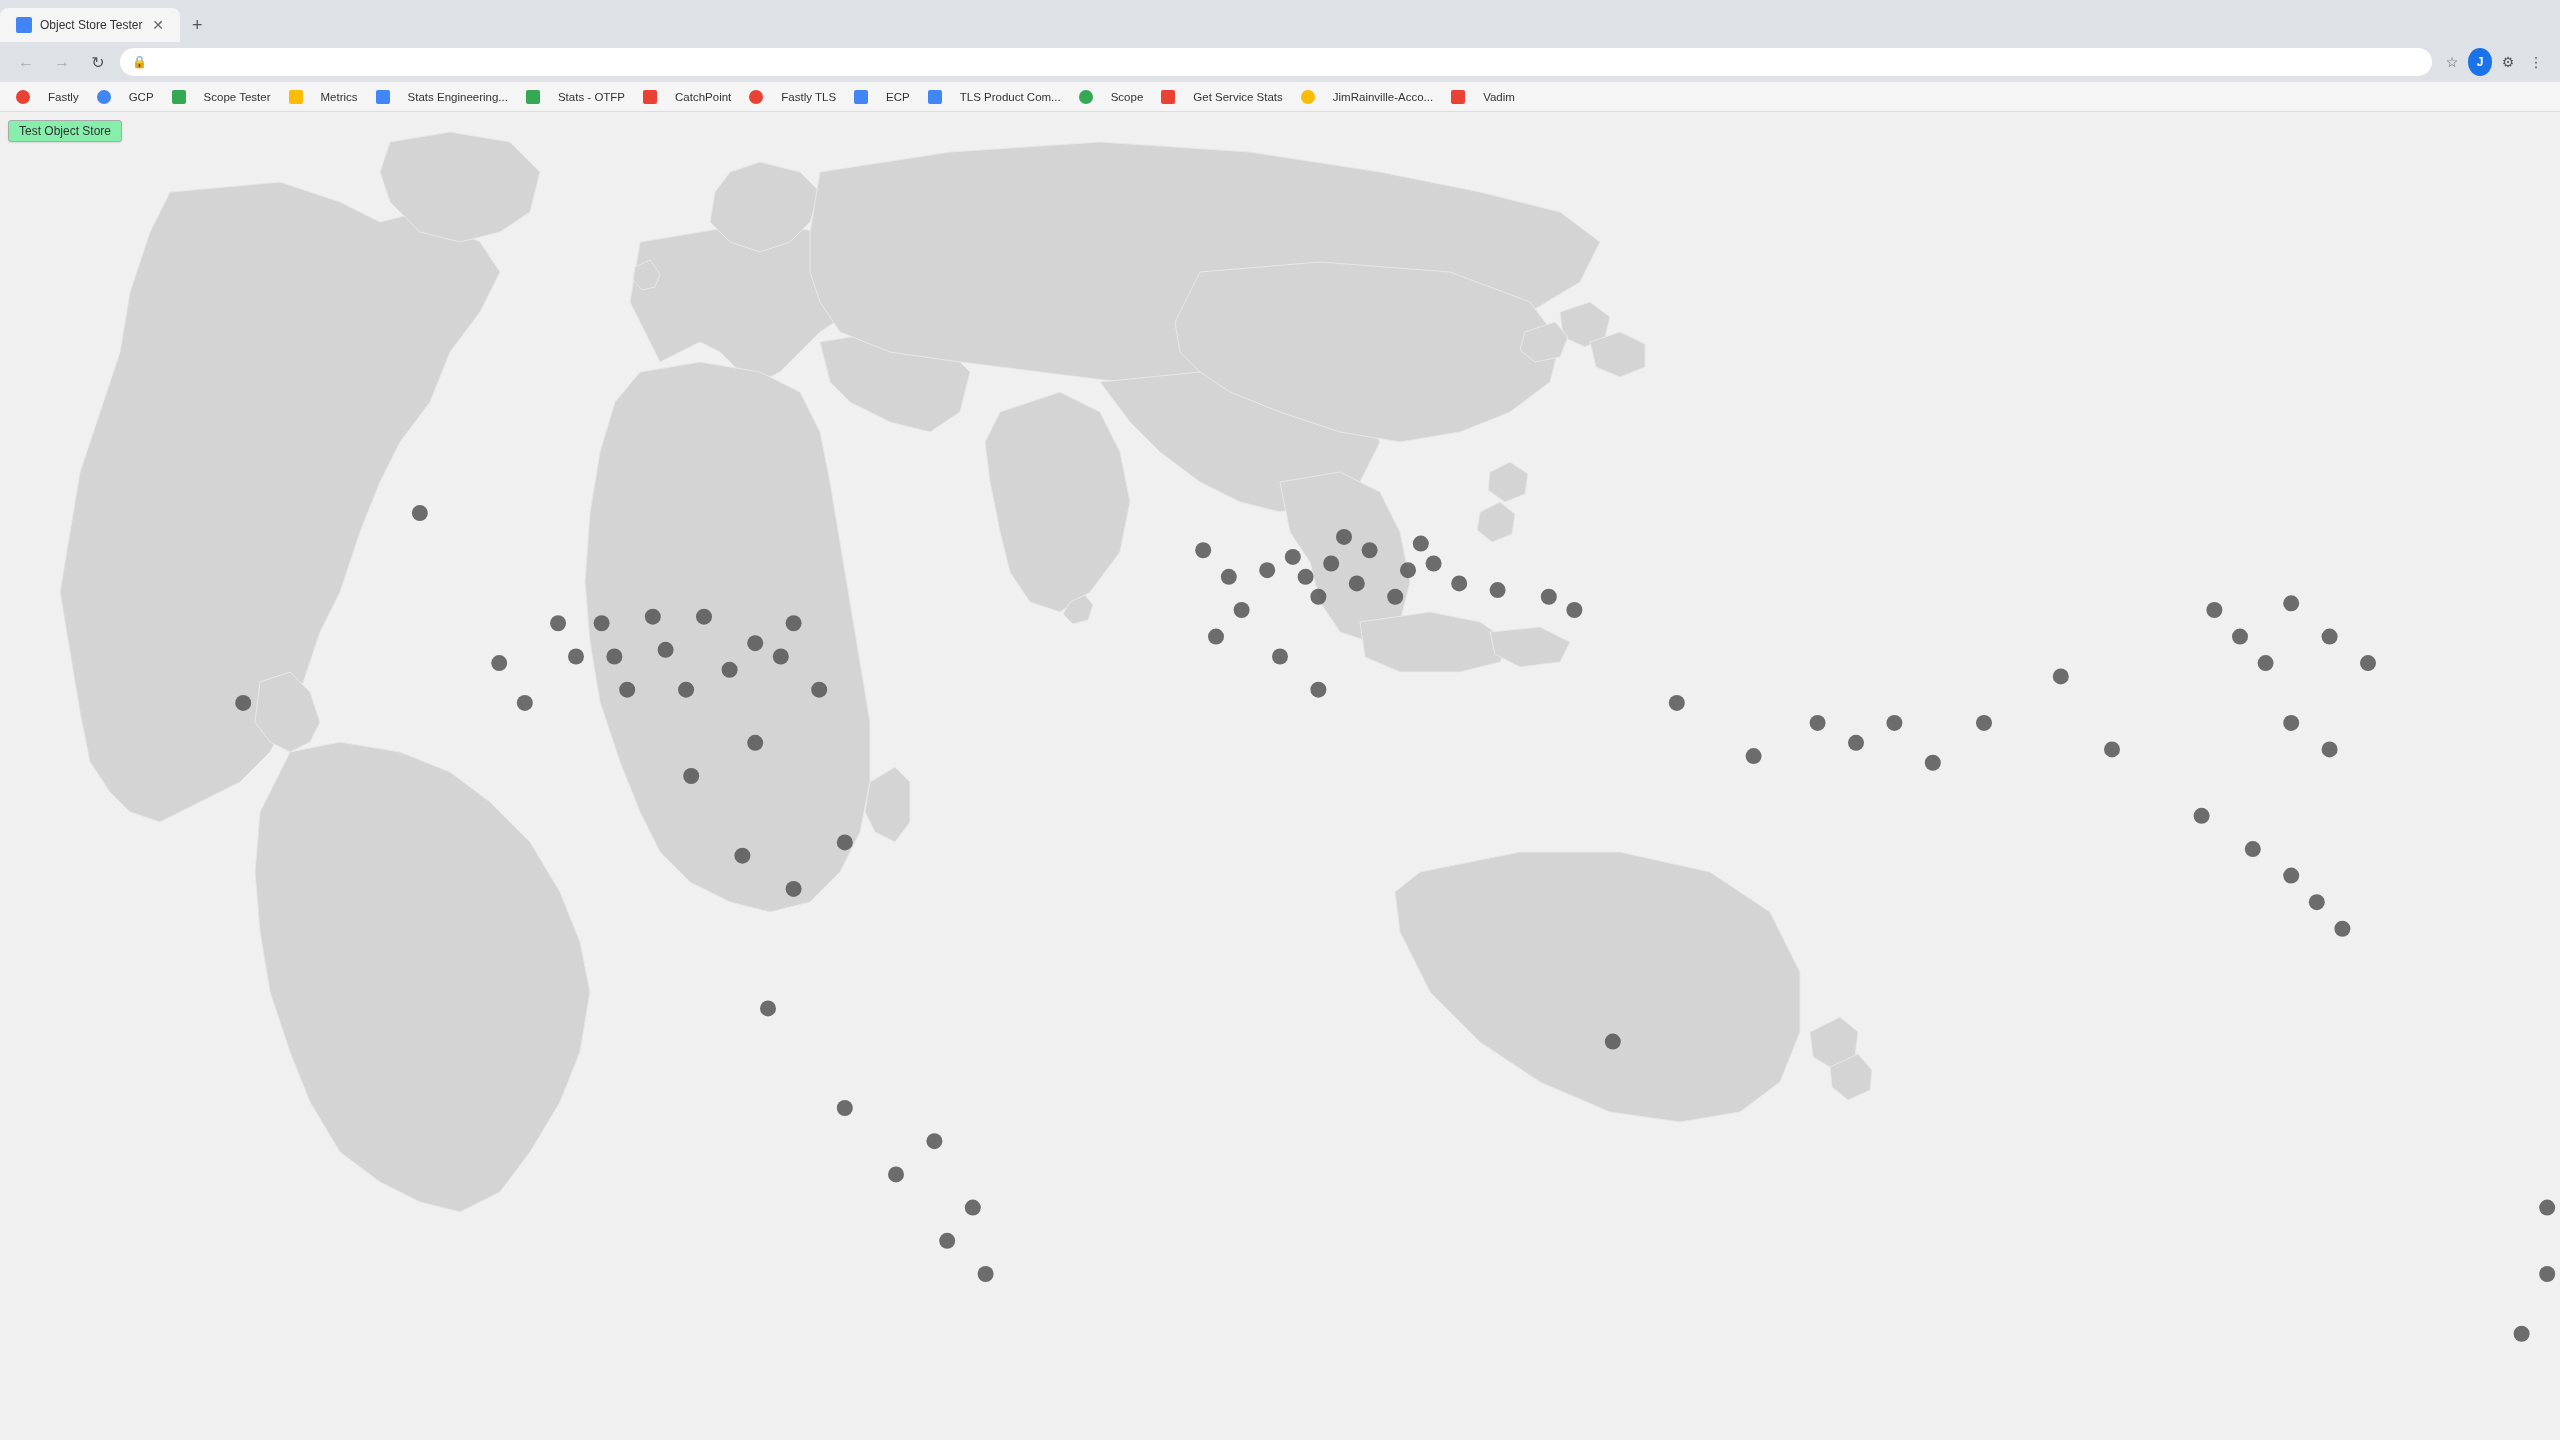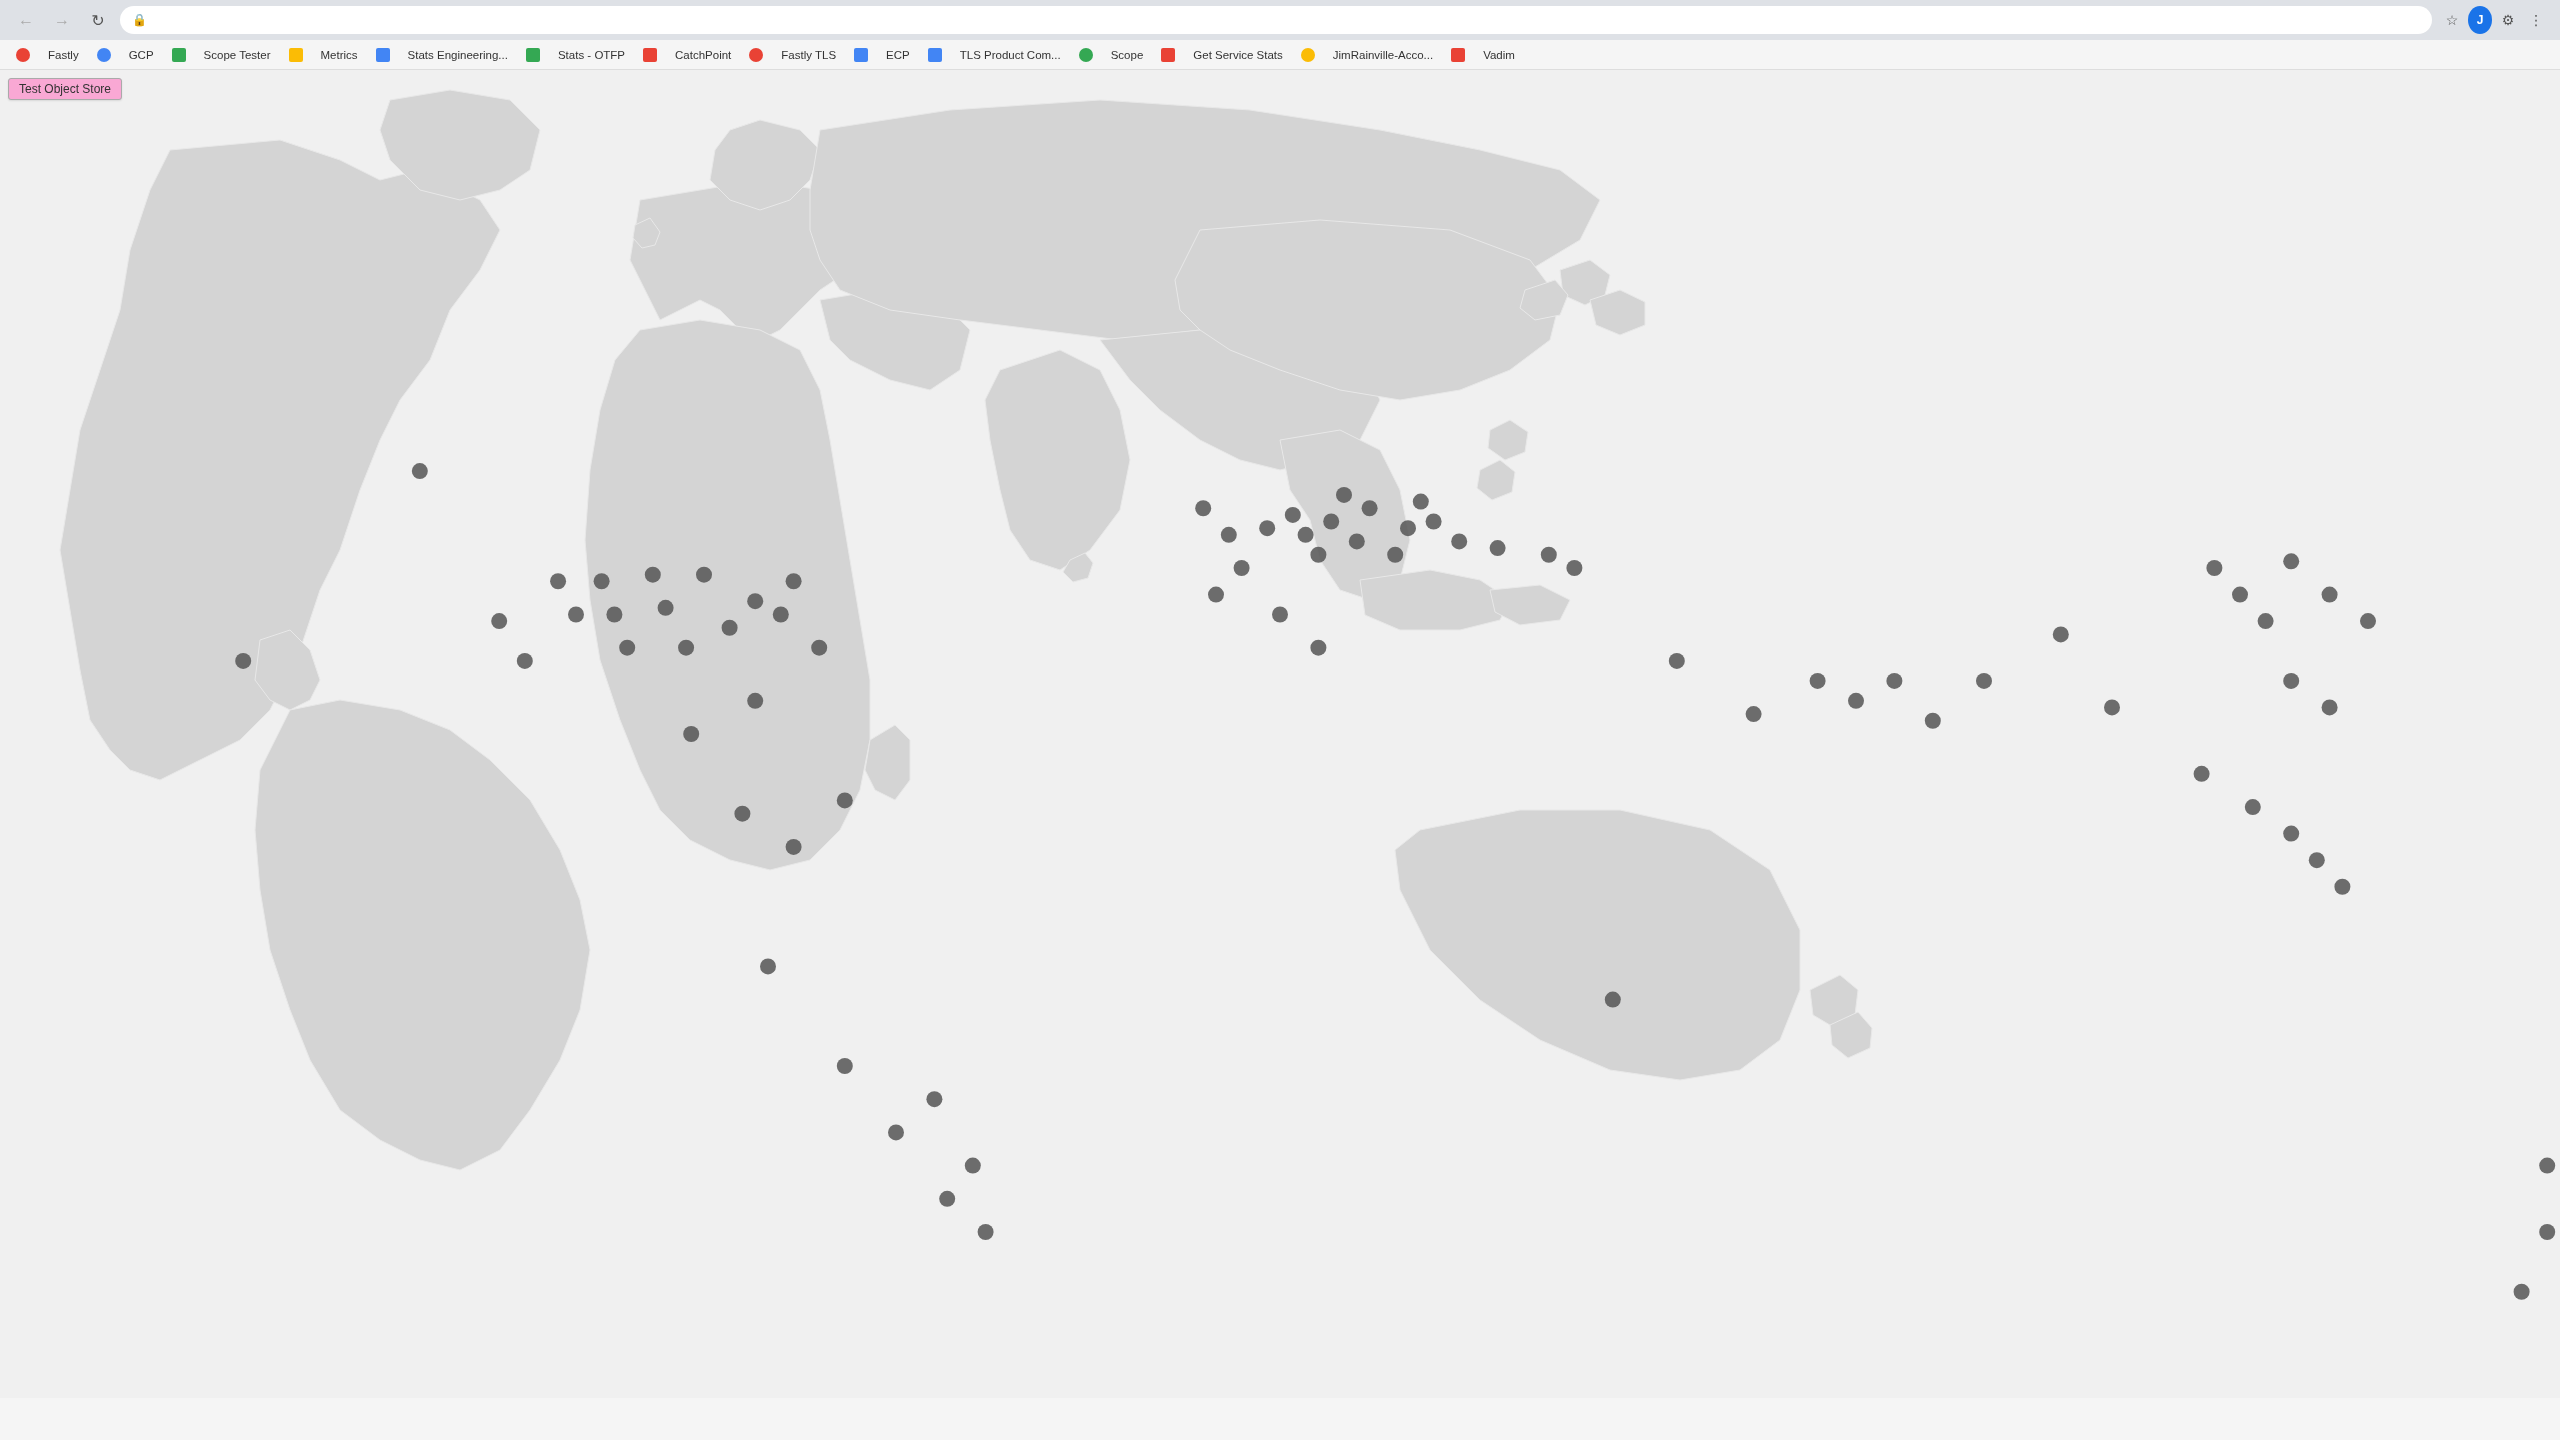--- a/index.html
+++ b/index.html
@@ -103,41 +103,49 @@
       background: #f8f8f8;
       position: relative;
     }
 
     
     .test-button {
       position: absolute;
       top: 8px;
       left: 8px;
       z-index: 10;
-      background: #f9a8d4;
+      background: #86efac;
       border: 1px solid #aaa;
       border-radius: 3px;
       padding: 3px 10px;
       font-size: 12px;
       color: #333;
       cursor: pointer;
       box-shadow: 0 1px 2px rgba(0,0,0,0.1);
     }
 
     
     .map-container {
       width: 100%;
       height: 100%;
     }
   </style>
 </head>
 <body>
 
 <div>
 
+  <div class="tab-bar">
+    <div class="tab">
+      <span class="tab-favicon" style="background:#4285f4;"></span>
+      <span class="tab-title">Object Store Tester</span>
+      <span class="tab-close">✕</span>
+    </div>
+    <div class="tab-new">+</div>
+  </div>
 
   <div class="address-bar-row">
     <div class="nav-btn disabled">←</div>
     <div class="nav-btn disabled">→</div>
     <div class="nav-btn">↻</div>
     <div class="address-bar">
       <span class="lock-icon">🔒</span>
     </div>
     <div class="toolbar-icons">
       <div class="toolbar-icon">☆</div>

